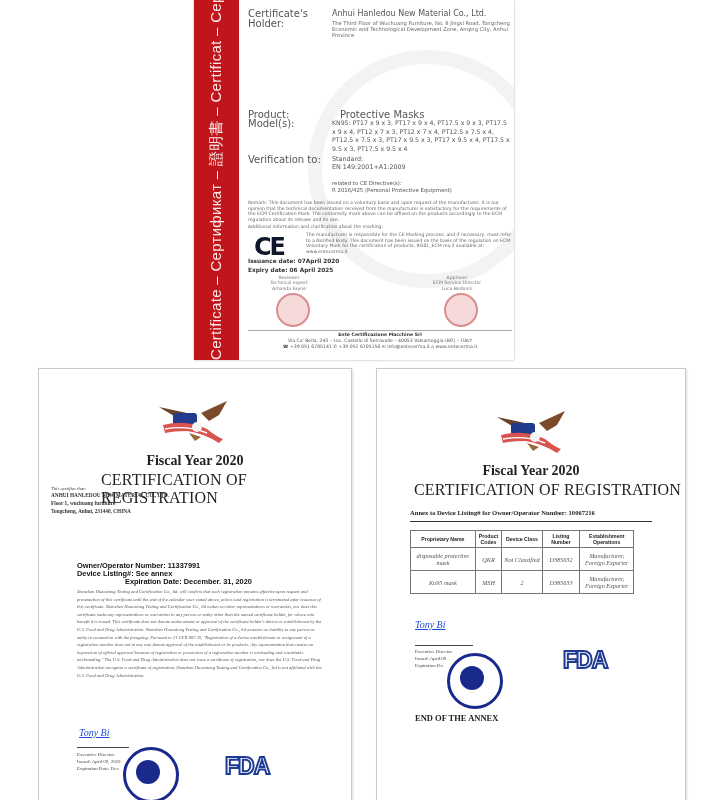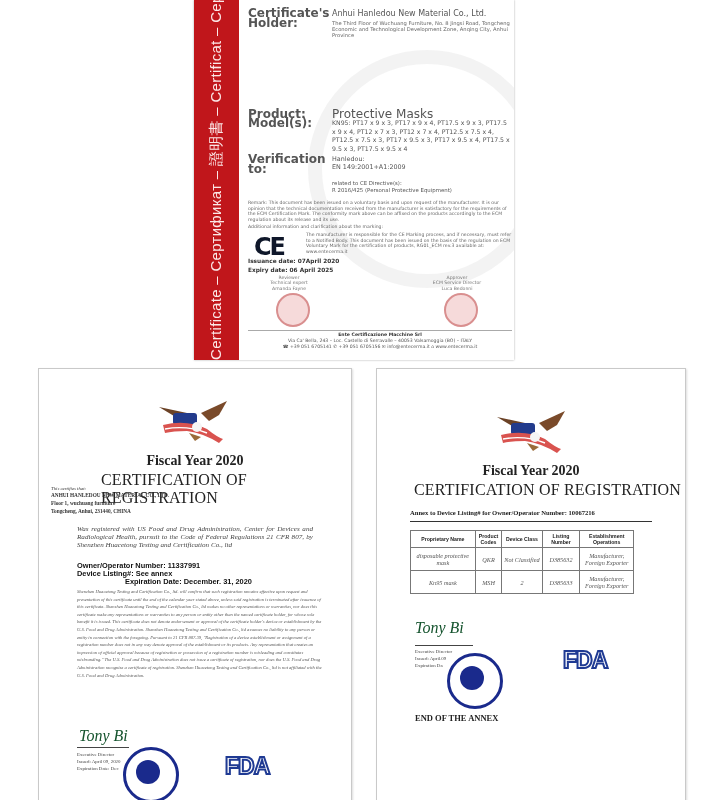--- a/index.html
+++ b/index.html
@@ -6,21 +6,21 @@
   body { width:720px; height:800px; position:relative; overflow:hidden; font-family:"Liberation Sans", sans-serif; color:#222; }
 
   
   .ce-cert { position:absolute; left:194px; top:0; width:320px; height:360px; background:#fff; box-shadow:0 0 2px #aaa; overflow:hidden; }
   .ce-band { position:absolute; left:0; top:0; width:45px; height:360px; background:#c0161b; }
   .ce-band-text { position:absolute; left:22px; top:360px; transform-origin:0 0; transform:rotate(-90deg); white-space:nowrap; color:#fbe7e7; font-size:15px; letter-spacing:0.3px; line-height:22px; margin-top:0; }
   .ce-band-text { transform: translate(-11px,0) rotate(-90deg); }
   .ce-body { position:absolute; left:54px; top:0; right:6px; bottom:0; font-family:"DejaVu Sans", sans-serif; color:#444; }
   .watermark { position:absolute; left:60px; top:50px; width:210px; height:210px; border-radius:50%; border:14px solid #f2f2f2; opacity:0.9; }
   .row { position:absolute; left:0; width:262px; font-size:8px; line-height:9.5px; }
-  .row .lbl { position:absolute; left:0; width:80px; color:#555; font-size:12px;font-weight:bold; }
+  .row .lbl { position:absolute; left:0; width:80px; color:#555; font-size:10px; }
   .row .val { position:absolute; left:84px; right:0; color:#555; }
   .small { font-size:5.2px; line-height:6.3px; color:#666; }
   .ecm-mark { position:absolute; left:84px; top:0; width:86px; height:40px; border:1.5px solid #333; border-radius:8px; background:#fafafa; }
   .ecm-globe { position:absolute; left:6px; top:4px; width:32px; height:32px; border-radius:50%; background:radial-gradient(circle at 45% 45%, #8e7cc3 0 35%, #cfd8f0 36% 58%, #1e7fa3 59% 100%); }
   .ecm-type { position:absolute; left:44px; top:12px; width:34px; height:17px; background:#1f3a8a; color:#fff; font-size:4.5px; text-align:center; line-height:7px; padding-top:1px; }
   .ecm-r { position:absolute; right:4px; top:2px; width:8px; height:8px; border:1px solid #333; border-radius:50%; font-size:5px; text-align:center; line-height:8px; }
   .remark { position:absolute; left:0; top:200px; width:264px; font-size:4.6px; line-height:5.5px; color:#666; }
   .ce-logo { position:absolute; left:6px; top:233px; font-size:24px; font-weight:bold; color:#0f172a; letter-spacing:-2px; font-family:"DejaVu Sans", sans-serif; }
   .ce-note { position:absolute; left:58px; top:232px; width:208px; font-size:4.6px; line-height:5.6px; color:#666; }
   .issue { position:absolute; left:0; font-size:5.8px; font-weight:bold; color:#333; }
@@ -34,21 +34,21 @@
   .p1 { left:38px; width:312px; height:440px; }
   .p2 { left:376px; width:308px; height:440px; }
   .eagle { position:absolute; width:74px; height:46px; }
   .fy { position:absolute; left:0; right:0; text-align:center; font-weight:bold; font-size:14px; }
   .cor { position:absolute; font-weight:normal; font-size:16px; letter-spacing:0.2px; }
   .tiny { font-size:4.6px; line-height:7.6px; font-style:italic; color:#555; }
   .addr { position:absolute; left:12px; font-size:5.3px; line-height:7.2px; font-weight:bold; color:#333; }
   .reg-text { position:absolute; left:38px; width:236px; font-size:7.1px; line-height:8.2px; font-style:italic; color:#444; text-align:justify; }
   .ownernum { position:absolute; left:38px; font-family:"Liberation Sans", sans-serif; font-weight:bold; font-size:7.4px; line-height:7.7px; color:#111; }
   .fine { position:absolute; left:38px; width:245px; }
-  .sig { position:absolute; font-family:"Liberation Serif", serif; font-style:italic; font-size:16px; color:#14532d; }
+  .sig { position:absolute; font-family:"Liberation Serif", serif; font-style:italic; font-size:10px; color:#1d4ed8;text-decoration:underline; }
   .sig-line { position:absolute; height:1px; background:#444; }
   .exec { position:absolute; font-size:4.9px; line-height:7px; color:#444; }
   .blue-seal { position:absolute; width:50px; height:50px; border-radius:50%; border:3px solid #1a2a8c; background:#fff; }
   .blue-seal .inner { position:absolute; left:10px; top:10px; width:24px; height:24px; border-radius:50%; background:#1a2a8c; }
   .fda-logo { position:absolute; font-family:"Liberation Sans", sans-serif; font-weight:bold; font-size:23px; color:#fff; -webkit-text-stroke:2px #1f3a93; letter-spacing:-1px; }
   .annex-h { position:absolute; left:33px; top:140px; font-size:6.6px; font-weight:bold; }
   .hr { position:absolute; left:33px; width:242px; height:1px; background:#333; }
   table.dev { position:absolute; left:33px; top:161px; border-collapse:collapse; width:224px; }
   table.dev th, table.dev td { border:1px solid #777; text-align:center; padding:0 1px; }
   table.dev th { font-family:"Liberation Sans", sans-serif; font-size:5.2px; line-height:6px; font-weight:bold; height:16px; }
@@ -69,30 +69,30 @@
       <div class="lbl">Certificate's Holder:</div>
       <div class="val">
         <div style="font-size:8px;">Anhui Hanledou New Material Co., Ltd.</div>
         <div class="small" style="margin-top:1px;">The Third Floor of Wuchuang Furniture, No. 8 Jingsi Road, Tongcheng Economic and Technological Development Zone, Anqing City, Anhui Province</div>
       </div>
     </div>
 
 
     <div class="row" style="top:110px;">
       <div class="lbl">Product:</div>
-      <div class="val" style="font-size:12px;">Protective Masks</div>
+      <div class="val" style="font-size:10px;margin-left:8px;">Protective Masks</div>
     </div>
     <div class="row" style="top:119px;">
       <div class="lbl">Model(s):</div>
       <div class="val" style="font-size:6.2px;line-height:8.6px;">KN95: PT17 x 9 x 3, PT17 x 9 x 4, PT17.5 x 9 x 3, PT17.5 x 9 x 4, PT12 x 7 x 3, PT12 x 7 x 4, PT12.5 x 7.5 x 4, PT12.5 x 7.5 x 3, PT17 x 9.5 x 3, PT17 x 9.5 x 4, PT17.5 x 9.5 x 3, PT17.5 x 9.5 x 4</div>
     </div>
     <div class="row" style="top:155px;">
       <div class="lbl">Verification to:</div>
       <div class="val" style="font-size:6.4px;line-height:8.4px;">
-        <div>Hanledou:</div>
+        <div>Standard:</div>
         <div>EN 149:2001+A1:2009</div>
         <div style="height:8px;"></div>
         <div style="font-size:5.4px;line-height:7px;">related to CE Directive(s):</div>
         <div style="font-size:5.4px;line-height:7px;">R 2016/425 (Personal Protective Equipment)</div>
       </div>
     </div>
 
     <div class="remark">Remark: This document has been issued on a voluntary basis and upon request of the manufacturer. It is our opinion that the technical documentation received from the manufacturer is satisfactory for the requirements of the ECM Certification Mark. The conformity mark above can be affixed on the products accordingly to the ECM regulation about its release and its use.</div>
     <div class="remark" style="top:224px;">Additional information and clarification about the marking:</div>
     <div class="ce-logo">CE</div>
@@ -127,21 +127,20 @@
     <path d="M8 30 Q30 26 50 34" stroke="#fff" stroke-width="1.4" fill="none"></path>
     <circle cx="40" cy="28" r="5" fill="#f5f5f5"></circle>
     <path d="M32 34 L44 38 L38 42 Z" fill="#9a6b3a"></path>
   </svg>
   <div class="fy" style="top:84px;">Fiscal Year 2020</div>
   <div class="cor" style="left:62px;top:102px;">CERTIFICATION OF REGISTRATION</div>
   <div class="addr" style="top:116px;font-weight:normal;font-style:italic;font-size:4.8px;">This certifies that:</div>
   <div class="addr" style="top:123px;">ANHUI HANLEDOU NEW MATERIAL CO., LTD.</div>
   <div class="addr" style="top:131px;">Floor 1, wuchuang furniture</div>
   <div class="addr" style="top:139px;">Tongcheng, Anhui, 231440, CHINA</div>
-  <div class="reg-text" style="top:156px;">Was registered with US Food and Drug Administration, Center for Devices and Radiological Health, pursuit to the Code of Federal Regulations 21 CFR 807, by Shenzhen Huacetong Testing and Certification Co., ltd</div>
   <div class="ownernum" style="top:193px;">Owner/Operator Number: 11337991</div>
   <div class="ownernum" style="top:201px;">Device Listing#: See annex</div>
   <div class="ownernum" style="top:209px;padding-left:48px;">Expiration Date: December. 31, 2020</div>
   <div class="fine tiny" style="top:219px;">Shenzhen Huacetong Testing and Certification Co., ltd. will confirm that such registration remains effective upon request and presentation of this certificate until the end of the calendar year stated above, unless said registration is terminated after issuance of this certificate. Shenzhen Huacetong Testing and Certification Co., ltd makes no other representations or warranties, nor does this certificate make any representations or warranties to any person or entity other than the named certificate holder, for whose sole benefit it is issued. This certificate does not denote endorsement or approval of the certificate holder's device or establishment by the U.S. Food and Drug Administration. Shenzhen Huacetong Testing and Certification Co., ltd assumes no liability to any person or entity in connection with the foregoing. Pursuant to 21 CFR 807.39, "Registration of a device establishment or assignment of a registration number does not in any way denote approval of the establishment or its products. Any representation that creates an impression of official approval because of registration or possession of a registration number is misleading and constitutes misbranding." The U.S. Food and Drug Administration does not issue a certificate of registration, nor does the U.S. Food and Drug Administration recognize a certificate of registration. Shenzhen Huacetong Testing and Certification Co., ltd is not affiliated with the U.S. Food and Drug Administration.</div>
   <div class="sig" style="left:40px;top:358px;">Tony Bi</div>
   <div class="sig-line" style="left:38px;top:378px;width:52px;"></div>
   <div class="exec" style="left:38px;top:382px;">
     <div>Executive Director</div>
     <div>Issued: April 09, 2020</div>
     <div>Expiration Date: Dec</div>

